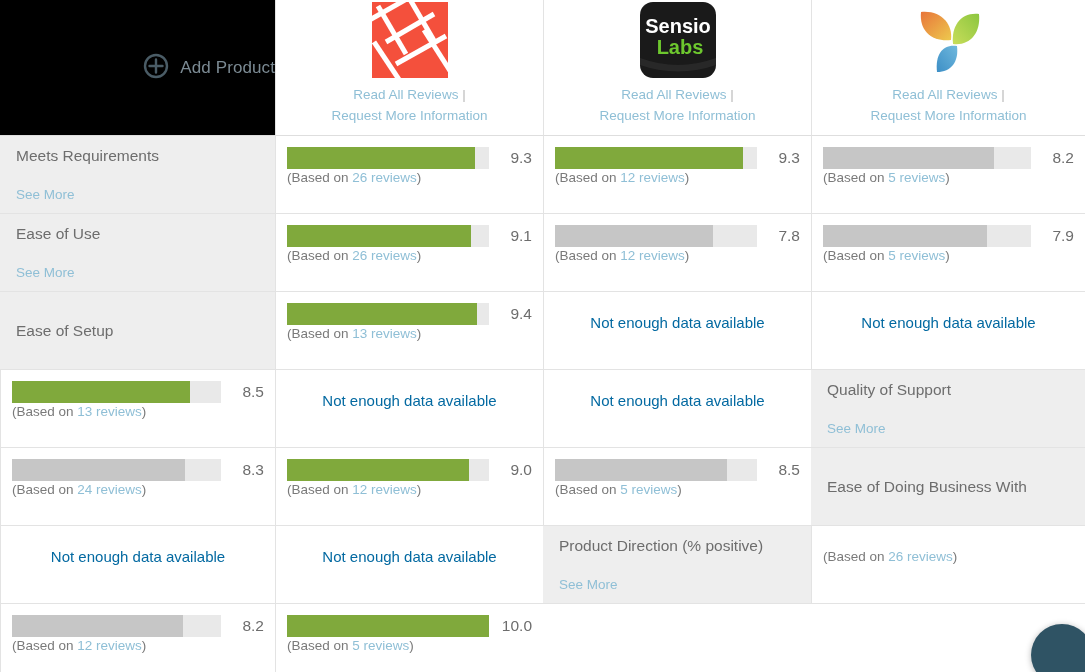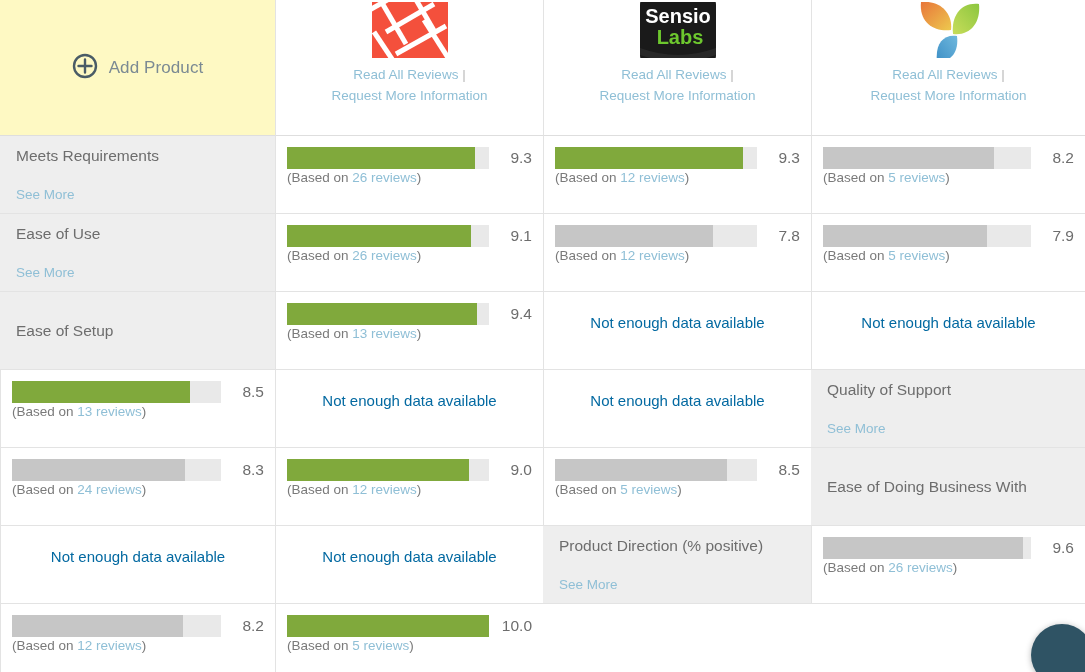--- a/index.html
+++ b/index.html
@@ -19,24 +19,24 @@
     width: 1085px;
   }
 
   
   .hdr {
     height: 136px;
     border-bottom: 1px solid #dedede;
     position: relative;
   }
   .hdr.label-col {
-    background: #fef9c3;
-    display: flex;
-    align-items: center;
-    justify-content: center;
+    background: #000000;
+    display: flex;
+    align-items: center;
+    justify-content: flex-end;
   }
   .hdr.prod {
     background: #ffffff;
     border-left: 1px solid #e3e3e3;
     display: flex;
     flex-direction: column;
     align-items: center;
     justify-content: flex-start;
     padding-top: 2px;
   }
@@ -49,21 +49,21 @@
   }
   .plus-icon { display: block; }
   .add-product-label {
     font-size: 17px;
     color: #7b8a93;
     letter-spacing: .1px;
   }
 
   .logo-wrap {
     width: 76px;
-    height: 56px;
+    height: 76px;
     display: flex;
     align-items: center;
     justify-content: flex-end;
     margin-bottom: 6px;
     overflow: hidden;
   }
   .logo-wrap svg { display: block; }
 
   .prod-links {
     font-size: 13.5px;
@@ -370,26 +370,20 @@
       <div class="no-data">Not enough data available</div>
     </div>
     <div class="cell val empty">
       <div class="no-data">Not enough data available</div>
     </div>
     <div class="cell label-col">
       <div class="row-title">Product Direction (% positive)</div>
       <a class="see-more">See More</a>
     </div>
     <div class="cell val">
-      <div class="bar-line">
-        <div class="track">
-          <div class="fill grey" style="width: 96%;"></div>
-        </div>
-        <span class="score">9.6</span>
-      </div>
       <div class="based"><span>(Based on </span><a>26 reviews</a><span>)</span></div>
     </div>
     <div class="cell val">
       <div class="bar-line">
         <div class="track">
           <div class="fill grey" style="width: 82%;"></div>
         </div>
         <span class="score">8.2</span>
       </div>
       <div class="based"><span>(Based on </span><a>12 reviews</a><span>)</span></div>

